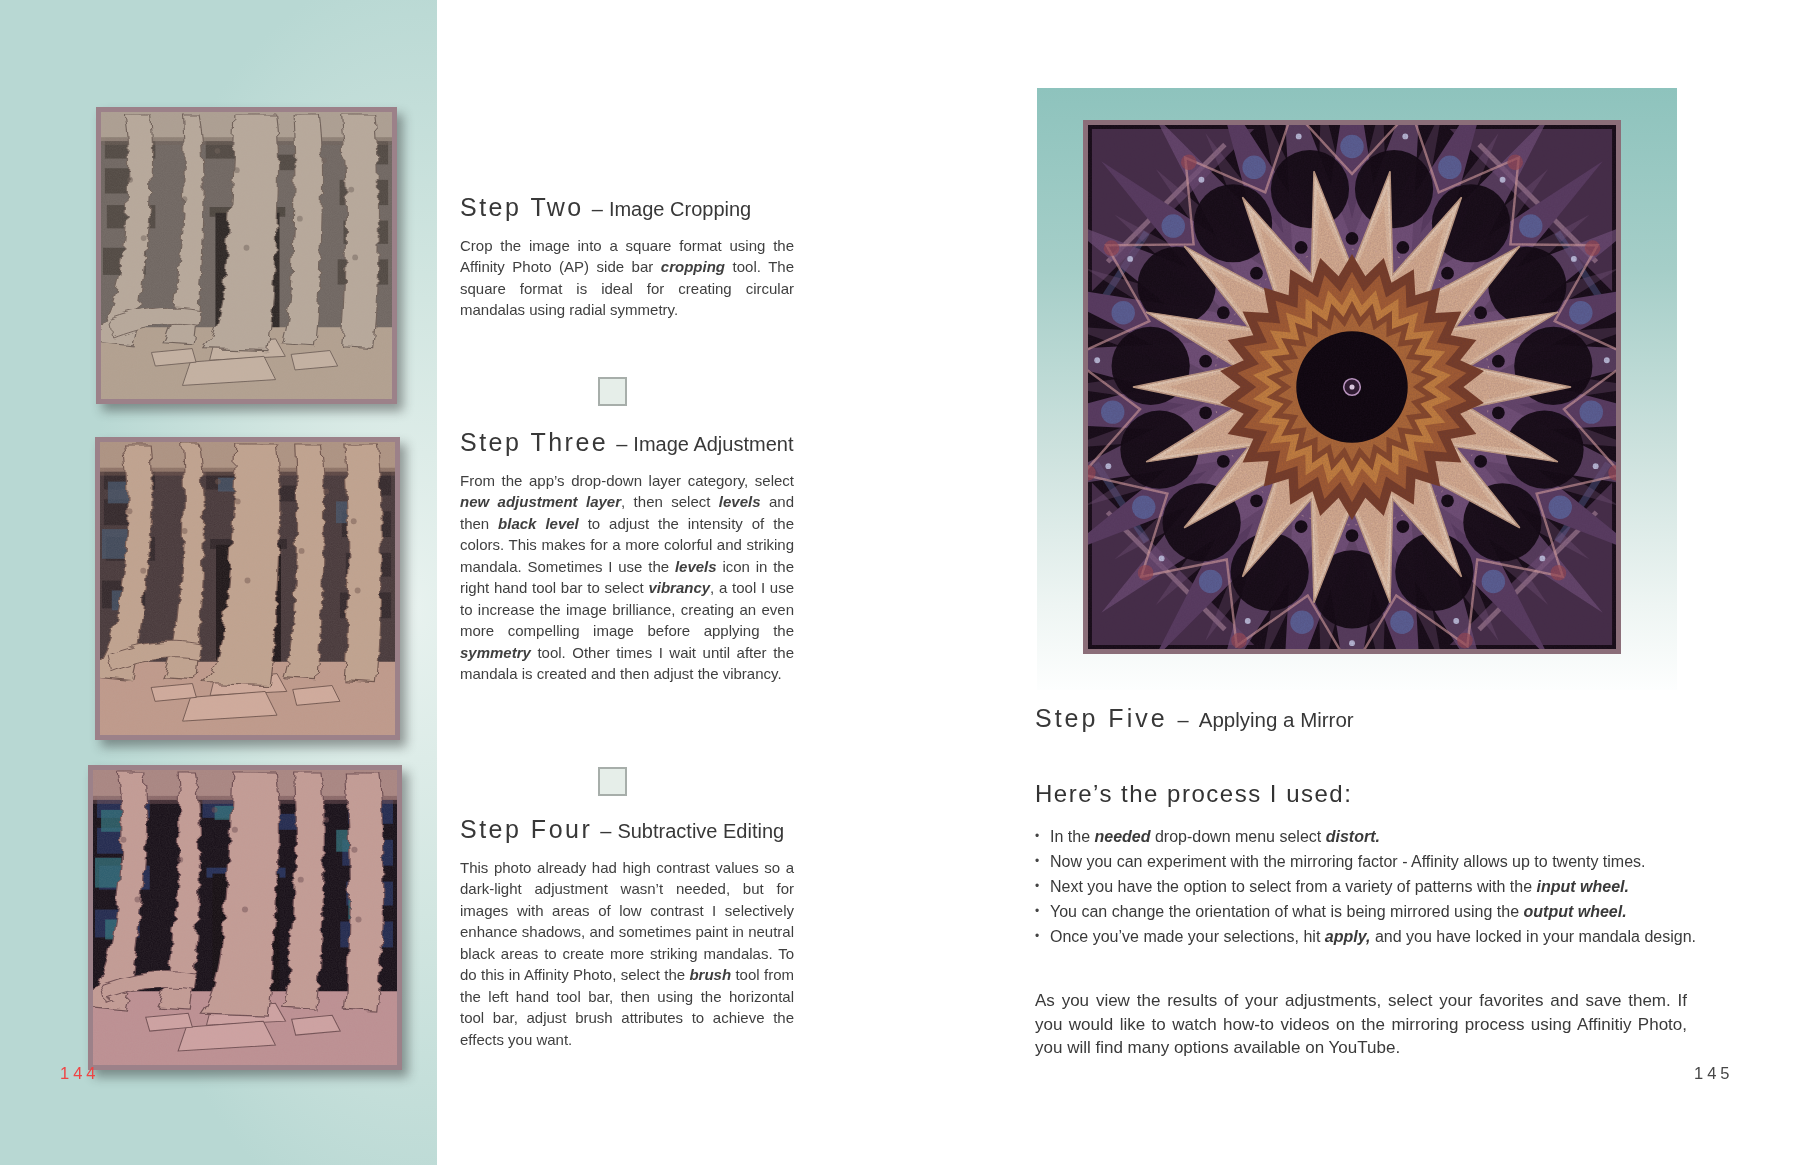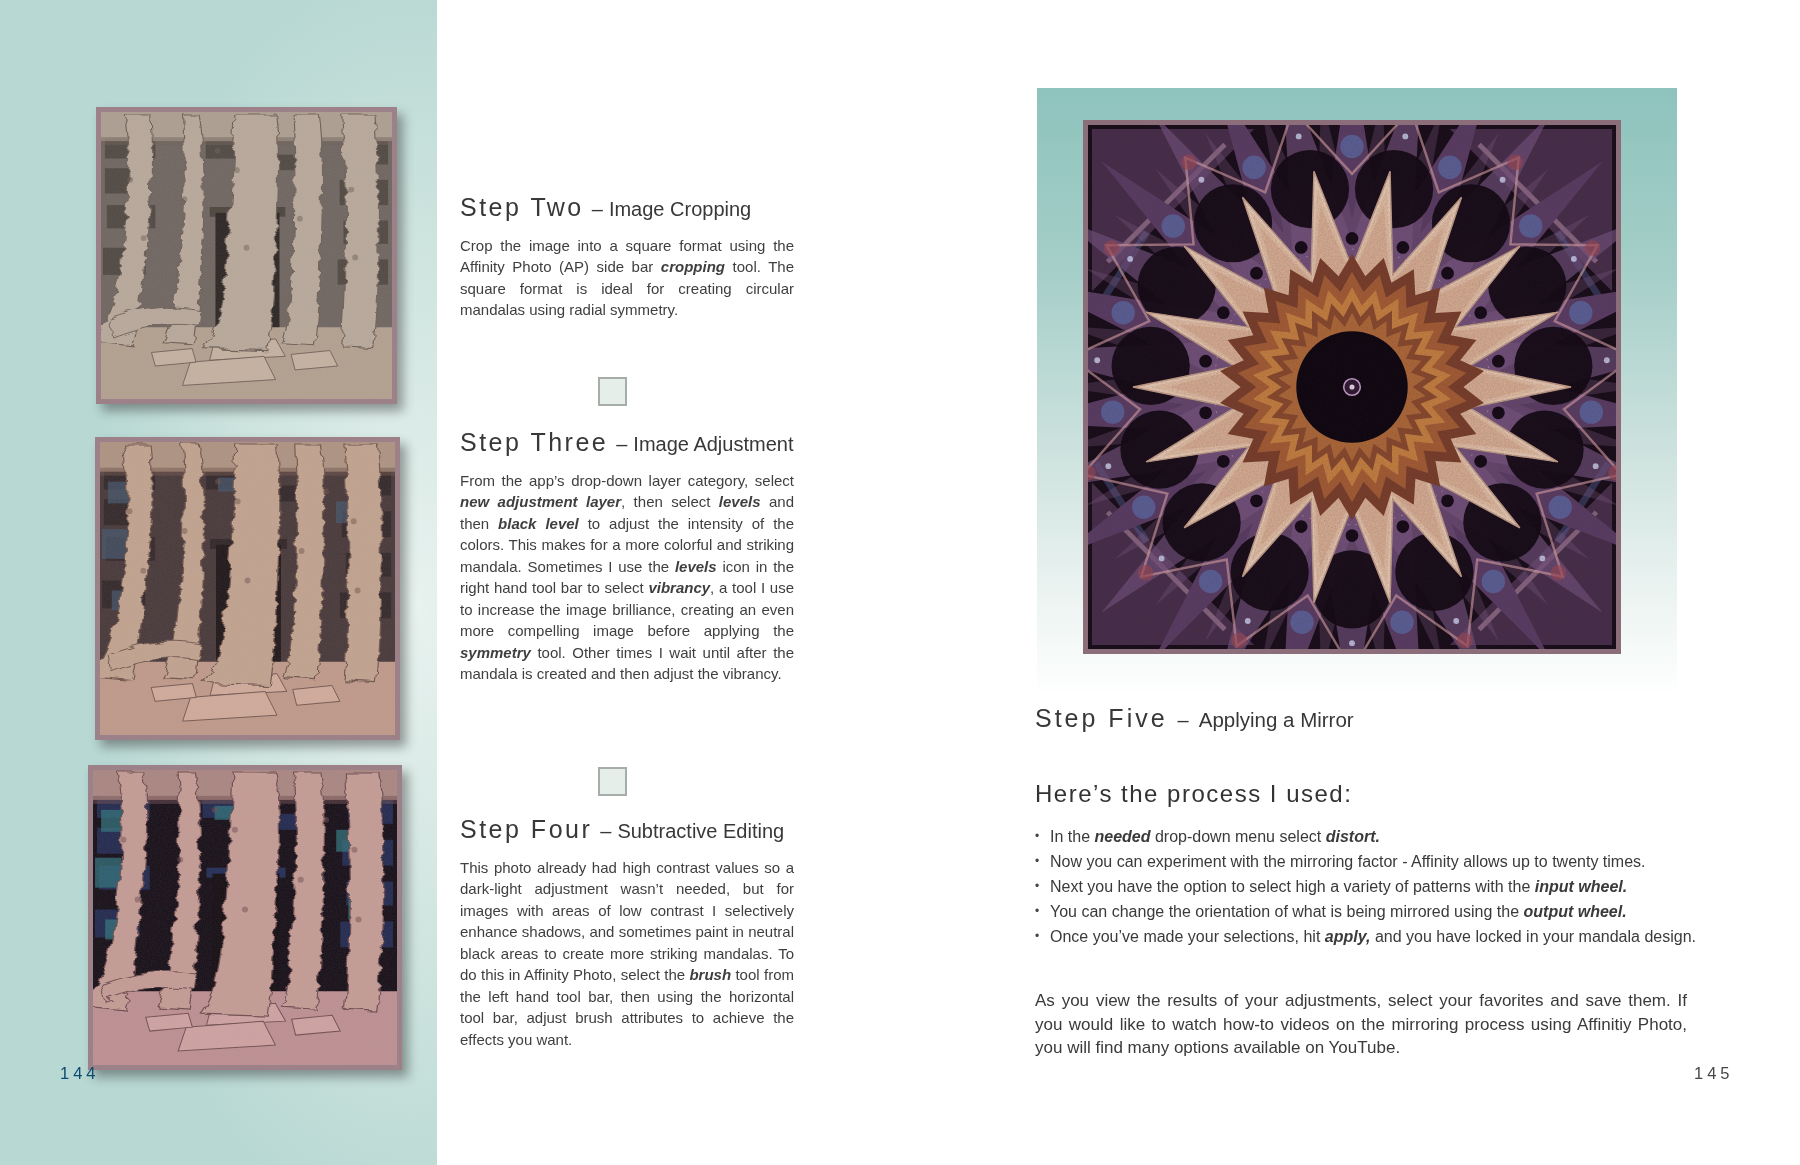--- a/index.html
+++ b/index.html
@@ -45,21 +45,21 @@
   .sub5{position:absolute;left:1035px;top:742px;margin:0;font-size:17px;color:#353535;white-space:nowrap;}
   .proc-h{position:absolute;left:1035px;top:780px;margin:0;font-weight:400;font-size:24px;
           letter-spacing:1.5px;color:#333;}
   .bullets{position:absolute;left:1035px;top:824px;margin:0;padding:0;list-style:none;}
   .bullets li{font-size:16px;line-height:25px;color:#3a3a3a;white-space:nowrap;}
   .bullets .dot{display:inline-block;width:15px;font-size:12px;vertical-align:2px;color:#444;}
   .closing{position:absolute;left:1035px;top:989px;width:652px;margin:0;font-size:17px;
            line-height:23.5px;text-align:justify;color:#3a3a3a;}
 
   .pg{position:absolute;font-size:16.5px;letter-spacing:4px;}
-  .pg-l{left:60px;top:1064px;color:#0c4a6e;}
+  .pg-l{left:60px;top:1064px;color:#ef4444;}
   .pg-r{left:1694px;top:1064px;color:#474747;}
 
   .seg-bi{font-weight:bold;font-style:italic;}
   .seg-i{font-style:italic;}
 </style>
 </head>
 <body>
 
 <div class="spread">
 
@@ -396,21 +396,21 @@
 
   <div class="step5">
     <h2><span class="step">Step Five</span><span class="sep">–</span><span class="ttl ttl5">Applying a Mirror</span></h2>
   </div>
 
   <h3 class="proc-h">Here’s the process I used:</h3>
 
   <ul class="bullets">
     <li><span class="dot">•</span><span><span>In the </span><span class="seg-bi">needed</span><span> drop-down menu select </span><span class="seg-bi">distort.</span></span></li>
     <li><span class="dot">•</span><span><span>Now you can experiment with the mirroring factor - Affinity allows up to twenty times.</span></span></li>
-    <li><span class="dot">•</span><span><span>Next you have the option to select high a variety of patterns with the </span><span class="seg-bi">input wheel.</span></span></li>
+    <li><span class="dot">•</span><span><span>Next you have the option to select from a variety of patterns with the </span><span class="seg-bi">input wheel.</span></span></li>
     <li><span class="dot">•</span><span><span>You can change the orientation of what is being mirrored using the </span><span class="seg-bi">output wheel.</span></span></li>
     <li><span class="dot">•</span><span><span>Once you’ve made your selections, hit </span><span class="seg-bi">apply,</span><span> and you have locked in your mandala design.</span></span></li>
   </ul>
 
   <p class="closing"><span>As you view the results of your adjustments, select your favorites and save them. If you would like to watch how-to videos on the mirroring process using Affinitiy Photo, you will find many options available on YouTube.</span></p>
 
   <div class="pg pg-r">145</div>
 </div>
 
 </body></html>

